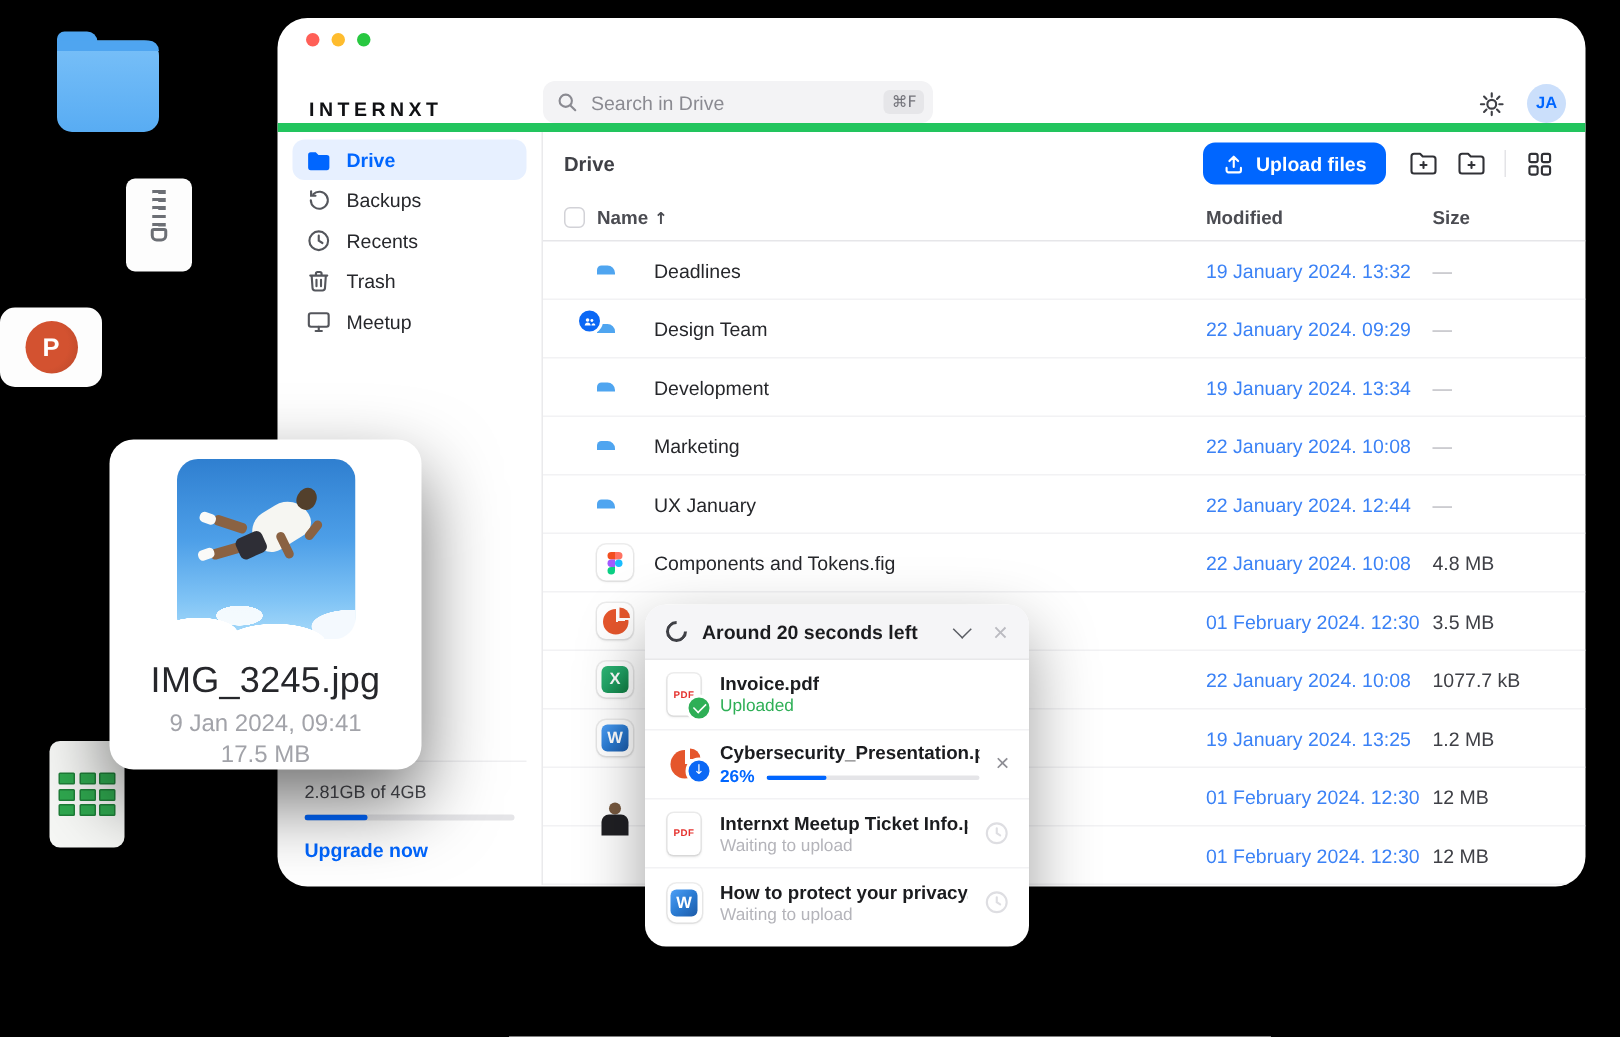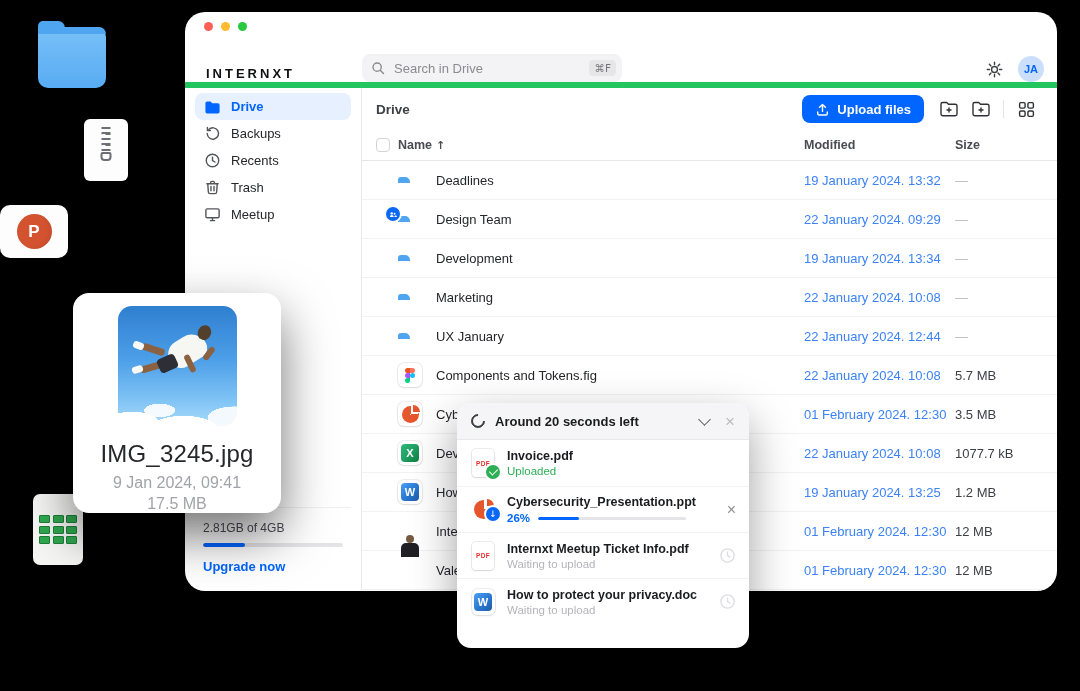--- a/index.html
+++ b/index.html
@@ -99,22 +99,22 @@
   .doc-glyph{width:18px;height:18px;border-radius:4px;color:#fff;font-weight:700;font-size:11px;
       display:flex;align-items:center;justify-content:center;
       background:linear-gradient(135deg,#4D9FF6 0%,#2B7CD3 50%,#1D5BA8 100%)}
   .thumb{width:24px;height:24px;border-radius:6px;position:relative;overflow:hidden}
   .thumb.person{background:linear-gradient(#EFEDE8,#E0DED9)}
   .thumb.person::before{content:"";position:absolute;left:8px;top:4px;width:8px;height:8px;border-radius:50%;background:#77593F}
   .thumb.person::after{content:"";position:absolute;left:3px;top:12px;width:18px;height:14px;border-radius:5px 5px 0 0;background:#202024}
   .thumb.plant{background:linear-gradient(140deg,#51823F 0%,#77A75D 28%,#3A6330 52%,#6B9C52 74%,#2E5226 100%)}
 
   
-  .upmodal{position:absolute;left:457px;top:403px;width:292px;border-radius:14px;background:#fff;z-index:6;
-           box-shadow:0 18px 45px rgba(0,0,0,.38);overflow:hidden;padding-bottom:24px}
+  .upmodal{position:absolute;left:430px;top:403px;width:256px;border-radius:14px;background:#fff;z-index:6;
+           box-shadow:0 18px 45px rgba(0,0,0,.38);overflow:hidden;padding-bottom:7px}
   .up-head{height:37px;background:#F5F5F7;border-bottom:1px solid #E8E8EA;display:flex;align-items:center;
            padding:0 14px;box-sizing:border-box}
   .spinner{width:14px;height:14px;border-radius:50%;border:2px solid #3F4046;border-top-color:transparent;
            transform:rotate(45deg);box-sizing:border-box}
   .up-title{font-size:13px;font-weight:600;color:#1B1C1F;margin-left:10px;flex:1}
   .chev{width:8px;height:8px;border-right:1.8px solid #5A5D63;border-bottom:1.8px solid #5A5D63;
         transform:rotate(45deg);margin:-3px 9px 0 0;cursor:pointer}
   .up-x{font-size:17px;color:#BBBBC1;cursor:pointer;line-height:1;margin-left:7px}
   .up-item{height:46px;display:flex;align-items:center;padding:0 13px;box-sizing:border-box;gap:11px}
   .up-item + .up-item{border-top:1px solid #F2F2F4}
@@ -436,21 +436,21 @@
                 <i class="f-tl"></i>
                 <i class="f-tr"></i>
                 <i class="f-ml"></i>
                 <i class="f-mr"></i>
                 <i class="f-bl"></i>
               </span>
             </span>
           </span>
         <span class="fname">Components and Tokens.fig</span>
         <span class="fmod">22 January 2024. 10:08</span>
-        <span class="fsize">5.7 MB</span>
+        <span class="fsize">4.8 MB</span>
       </div>
       <div class="tgrid trow">
         <span></span>
         <span class="iconcell">
             <span class="fcard">
               <span class="ppt-glyph"></span>
             </span>
           </span>
         <span class="fname">Cyb</span>
         <span class="fmod">01 February 2024. 12:30</span>

